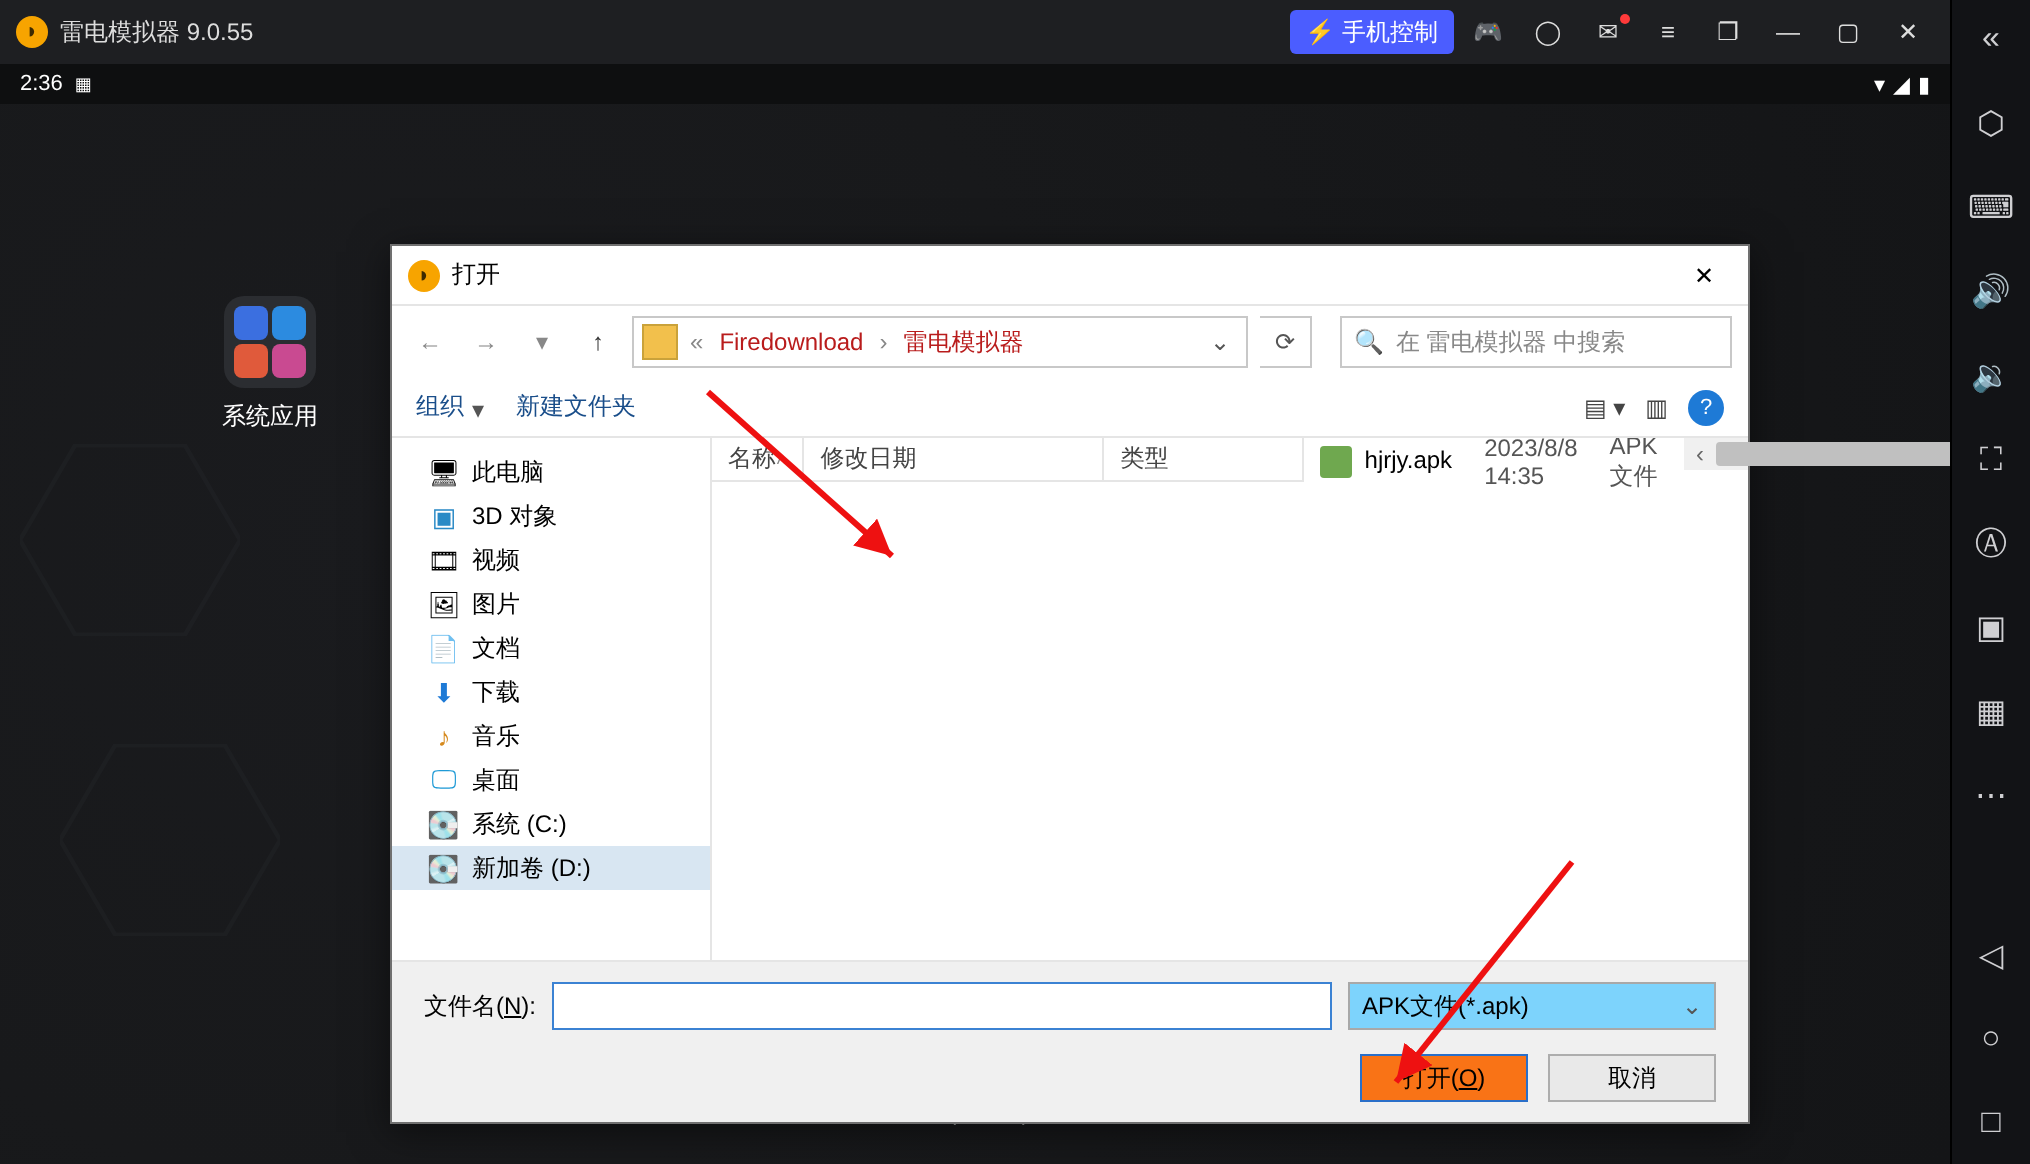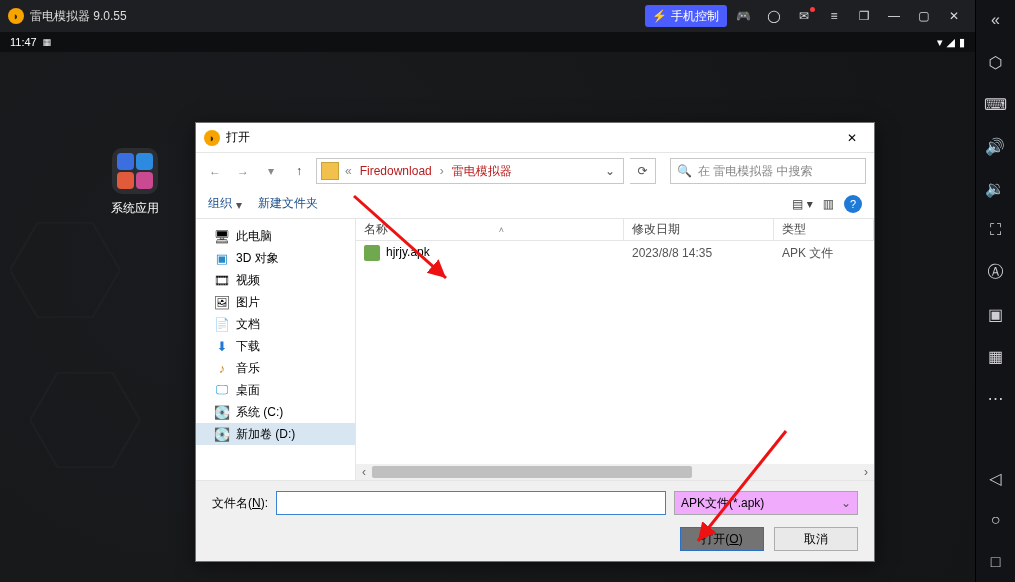--- a/index.html
+++ b/index.html
@@ -116,21 +116,21 @@
   .toolbar .sp{flex:1;}
   .toolbar .viewctl{color:#444;display:flex;align-items:center;gap:10px;}
   .toolbar .help{width:18px;height:18px;border-radius:50%;background:#1e7ad6;color:#fff;display:flex;align-items:center;justify-content:center;font-size:11px;}
   .body{flex:1;display:flex;min-height:0;}
   .tree{
     width:160px;border-right:1px solid #e5e5e5;overflow:auto;padding:6px 0;
   }
   .tree .node{display:flex;align-items:center;gap:6px;height:22px;padding:0 8px 0 18px;cursor:pointer;}
   .tree .node.sel{background:#d8e6f2;}
   .tree .node .ic{width:16px;height:16px;display:flex;align-items:center;justify-content:center;font-size:13px;}
-  .files{flex:1;display:flex;flex-direction:column;min-width:0;}
+  .files{flex:1;display:flex;min-width:0;}
   .colhdr{height:22px;border-bottom:1px solid #e5e5e5;display:flex;color:#444;}
   .colhdr .col{border-right:1px solid #e5e5e5;display:flex;align-items:center;padding:0 8px;}
   .col.name{flex:1;}
   .col.date{width:150px;}
   .col.type{width:100px;}
   .colhdr .sort{margin:0 auto;color:#888;font-size:9px;}
   .flist{flex:1;overflow:auto;}
   .frow{height:24px;display:flex;align-items:center;}
   .frow .fc{padding:0 8px;}
   .frow .fc.name{flex:1;display:flex;align-items:flex-start;gap:6px;}
@@ -140,25 +140,25 @@
   .hscroll{height:16px;background:#f0f0f0;display:flex;align-items:center;}
   .hscroll .arrow{width:16px;text-align:center;color:#666;}
   .hscroll .track{flex:1;height:100%;position:relative;}
   .hscroll .thumb{position:absolute;left:0;top:2px;height:12px;width:320px;background:#c0c0c0;border-radius:2px;}
   .bottom{
     padding:10px 16px;display:flex;flex-direction:column;gap:12px;background:#f0f0f0;border-top:1px solid #e5e5e5;
   }
   .row1{display:flex;align-items:center;gap:8px;}
   .row1 label{white-space:nowrap;}
   .fname{flex:1;height:24px;border:1px solid #3b82d3;padding:0 6px;background:#fff;}
-  .ftype{width:184px;height:24px;border:1px solid #a8a8a8;display:flex;align-items:center;padding:0 6px;background:#f0abfc;}
+  .ftype{width:184px;height:24px;border:1px solid #a8a8a8;display:flex;align-items:center;padding:0 6px;background:#7dd3fc;}
   .ftype .dd{margin-left:auto;color:#555;}
   .row2{display:flex;justify-content:flex-end;gap:10px;}
   .wbtn{min-width:84px;height:24px;border:1px solid #adadad;background:#e9e9e9;display:flex;align-items:center;justify-content:center;cursor:pointer;}
-  .wbtn.primary{border:1px solid #2a6fc9;background:#737373;}
+  .wbtn.primary{border:1px solid #2a6fc9;background:#f97316;}
   .arrow-svg{position:absolute;pointer-events:none;}
   .underline{text-decoration:underline;}
 </style>
 </head>
 <body>
 
 <div class="host">
 
   <div class="titlebar">
     <span class="logo">◗</span>
@@ -171,21 +171,21 @@
     <span class="btn icon-only">◯</span>
     <span class="btn icon-only dot-badge">✉</span>
     <span class="btn icon-only">≡</span>
     <span class="btn icon-only">❐</span>
     <span class="btn icon-only">—</span>
     <span class="btn icon-only">▢</span>
     <span class="btn icon-only">✕</span>
   </div>
 
   <div class="status">
-    <span>11:47</span>
+    <span>2:36</span>
     <span style="margin-left:6px;font-size:9px;">▦</span>
     <span class="spacer"></span>
     <span class="tri">▾</span>
     <span class="tri">◢</span>
     <span class="tri">▮</span>
   </div>
 
   <div class="desk">
     <div class="hex" style="left:10px;top:170px;"><svg viewBox="0 0 100 86">
           <polygon points="25,0 75,0 100,43 75,86 25,86 0,43" fill="none" stroke="#2c2e33" stroke-width="2"></polygon>

